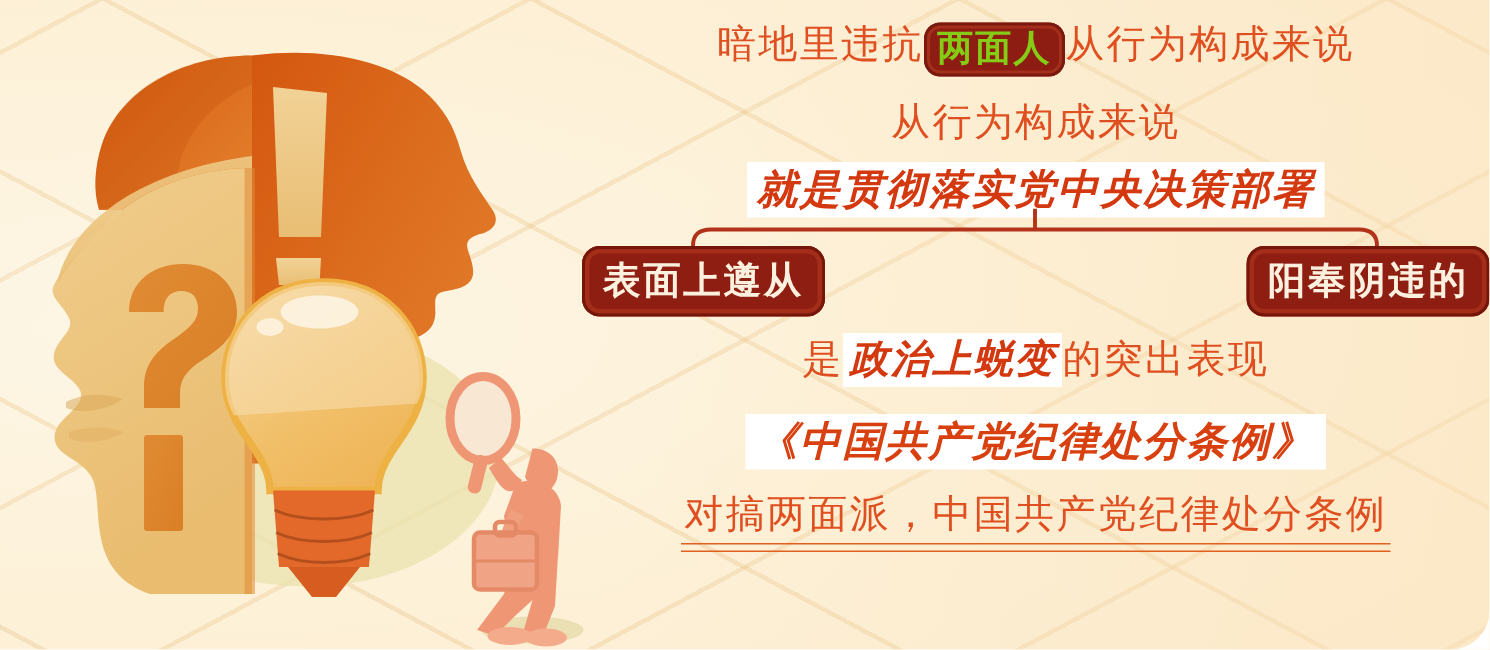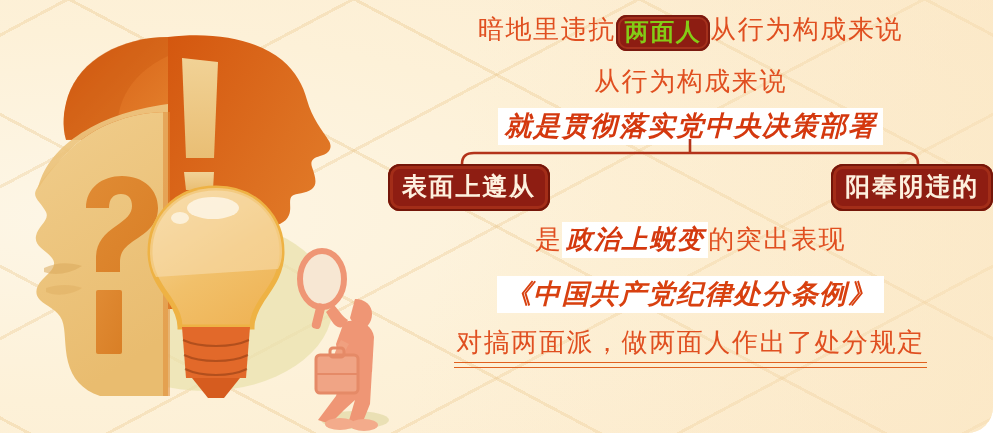--- a/index.html
+++ b/index.html
@@ -346,18 +346,18 @@
 
     <div class="line l-reg" id="line4">
       <span>是</span><span class="hl">政治上蜕变</span><span>的突出表现</span>
     </div>
 
     <div class="line" id="line5">
       <span class="hl">《中国共产党纪律处分条例》</span>
     </div>
 
     <div class="line l-reg" id="line6">
-      <span class="l-underline">对搞两面派，做两面人作出了处分规定</span>
+      <span class="l-underline">对搞两面派，中国共产党纪律处分条例</span>
     </div>
 
 
   </div>
 </div>
 
 </body></html>

